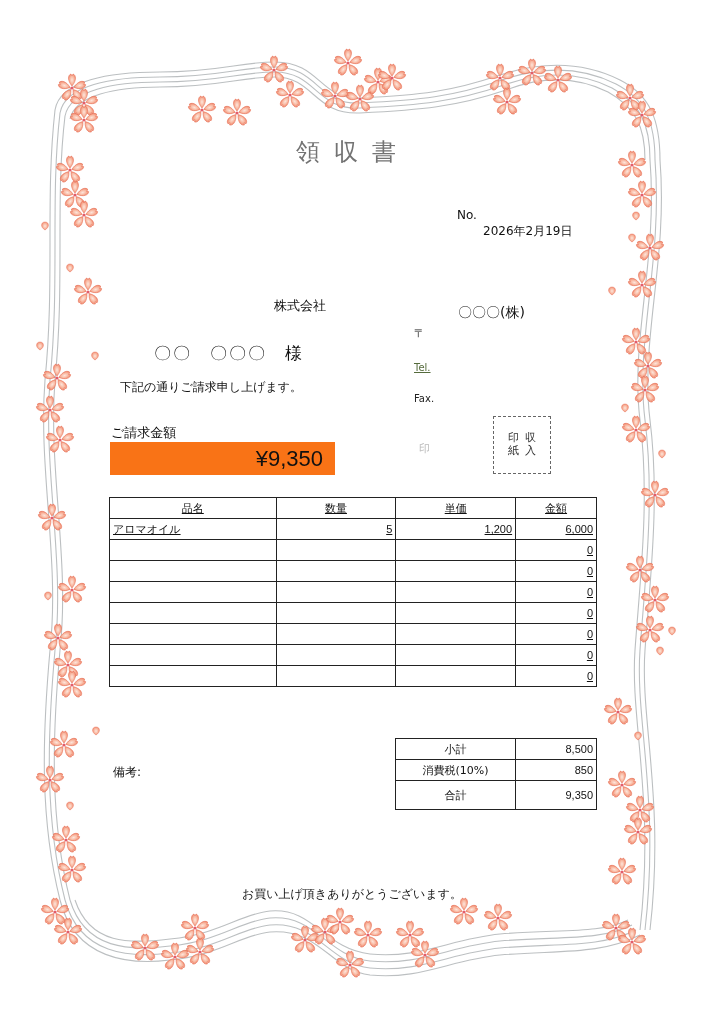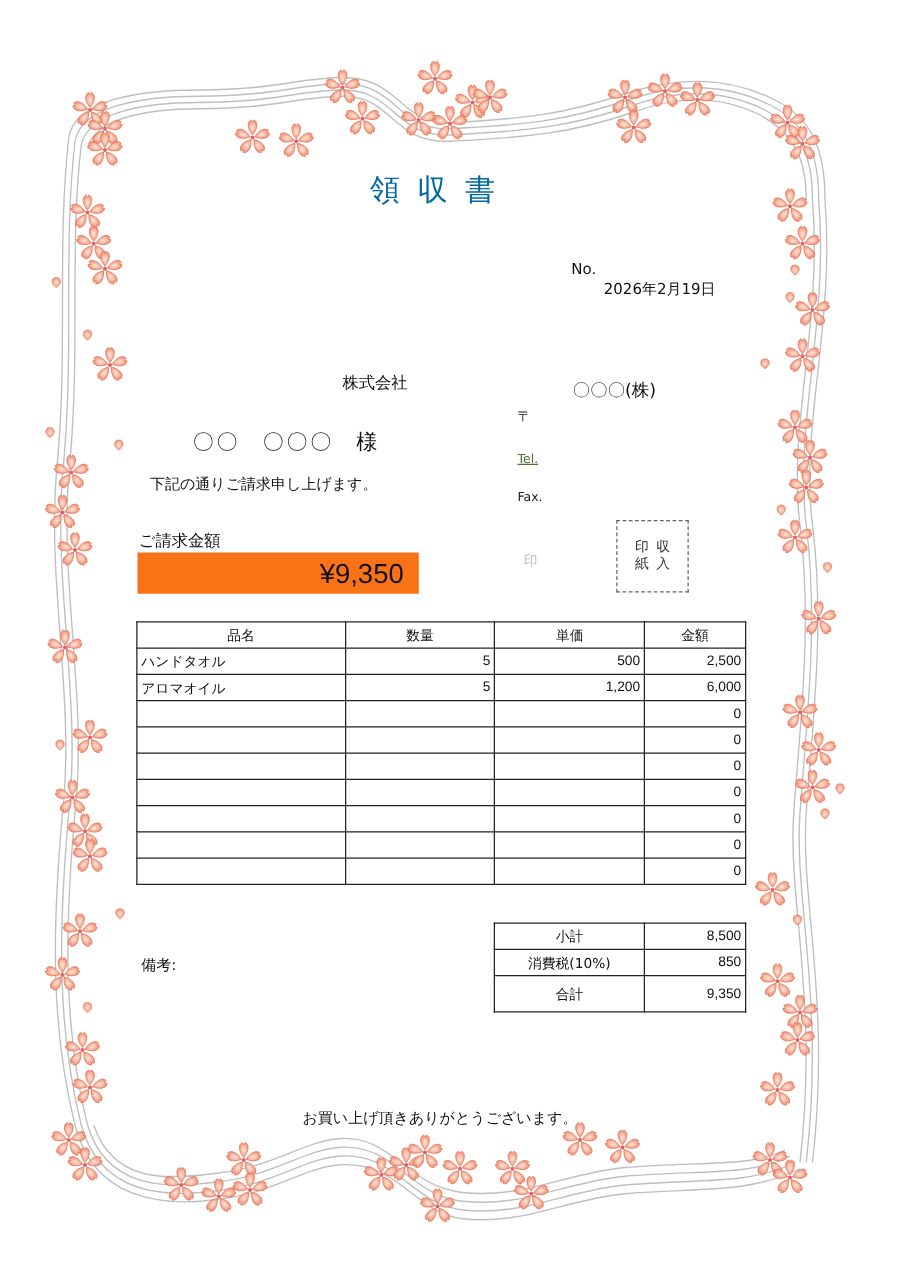--- a/index.html
+++ b/index.html
@@ -4,21 +4,21 @@
   <style>
     html, body { margin: 0; padding: 0; }
     body {
       width: 724px; height: 1024px; position: relative; overflow: hidden;
       background: #ffffff;
       font-family: "DejaVu Sans", "Liberation Sans", sans-serif;
       color: #111;
     }
     .abs { position: absolute; }
     #border-svg { position: absolute; left: 0; top: 0; width: 724px; height: 1024px; }
-    .title { left: 296px; top: 136px; font-size: 24px; letter-spacing: 14px; color: #0369a1; font-weight: normal; }
+    .title { left: 296px; top: 136px; font-size: 24px; letter-spacing: 14px; color: #737373; font-weight: normal; }
     .no-label { left: 457px; top: 208px; font-size: 12px; text-align: right; }
     .date { left: 483px; top: 223px; font-size: 12px; }
     .company-prefix { left: 274px; top: 297px; font-size: 13px; }
     .issuer-name { left: 458px; top: 304px; font-size: 14px; }
     .postal-mark { left: 414px; top: 326px; font-size: 11px; }
     .customer-name { left: 154px; top: 342px; font-size: 17px; letter-spacing: 2px; }
     .customer-name span { margin-right: 18px; }
     .tel { left: 414px; top: 362px; font-size: 10px; color: #556b3c; text-decoration: underline; }
     .fax { left: 414px; top: 381px; font-size: 10px; color: #222; margin-top: 12px; }
     .intro { left: 120px; top: 379px; font-size: 12px; }
@@ -31,21 +31,21 @@
     .amount-value { font-family: "Liberation Sans", sans-serif; font-size: 22px; color: #111; }
     .seal-mark { left: 419px; top: 441px; font-size: 11px; color: #bbb; }
     .stamp-box {
       left: 493px; top: 416px; width: 58px; height: 58px;
       border: 1px dashed #666; box-sizing: border-box;
       display: flex; flex-direction: row-reverse; justify-content: center; gap: 6px; padding-top: 14px;
     }
     .stamp-col { display: flex; flex-direction: column; font-size: 11px; line-height: 13px; color: #333; }
     table { border-collapse: collapse; position: absolute; font-size: 11px; }
     .items-table { left: 109px; top: 497px; width: 488px; }
-    .items-table td, .items-table th { border: 1.5px solid #222; height: 20px; padding: 0 3px; font-weight: normal; }
+    .items-table td, .items-table th { border: 1.5px solid #222; height: 20px; padding: 0 3px; font-weight: normal; text-decoration: underline; }
     .items-table th { text-align: center; }
     .items-table td.num { text-align: right; font-family: "Liberation Sans", sans-serif; }
     .col-name { width: 160px; }
     .col-qty { width: 113px; }
     .col-price { width: 113px; }
     .col-amt { width: 74px; }
     .totals-table { left: 395px; top: 738px; width: 202px; }
     .totals-table td { border: 1.5px solid #222; height: 20px; padding: 0 3px; }
     .totals-table td.lbl { text-align: center; width: 113px; }
     .totals-table td.val { text-align: right; font-family: Liberation Sans, sans-serif; }
@@ -230,26 +230,20 @@
   <thead>
     <tr>
       <th class="col-name">品名</th>
       <th class="col-qty">数量</th>
       <th class="col-price">単価</th>
       <th class="col-amt">金額</th>
     </tr>
   </thead>
   <tbody id="items-body">
       <tr>
-        <td>ハンドタオル</td>
-        <td class="num">5</td>
-        <td class="num">500</td>
-        <td class="num">2,500</td>
-      </tr>
-      <tr>
         <td>アロマオイル</td>
         <td class="num">5</td>
         <td class="num">1,200</td>
         <td class="num">6,000</td>
       </tr>
       <tr>
         <td></td>
         <td class="num"></td>
         <td class="num"></td>
         <td class="num">0</td>

